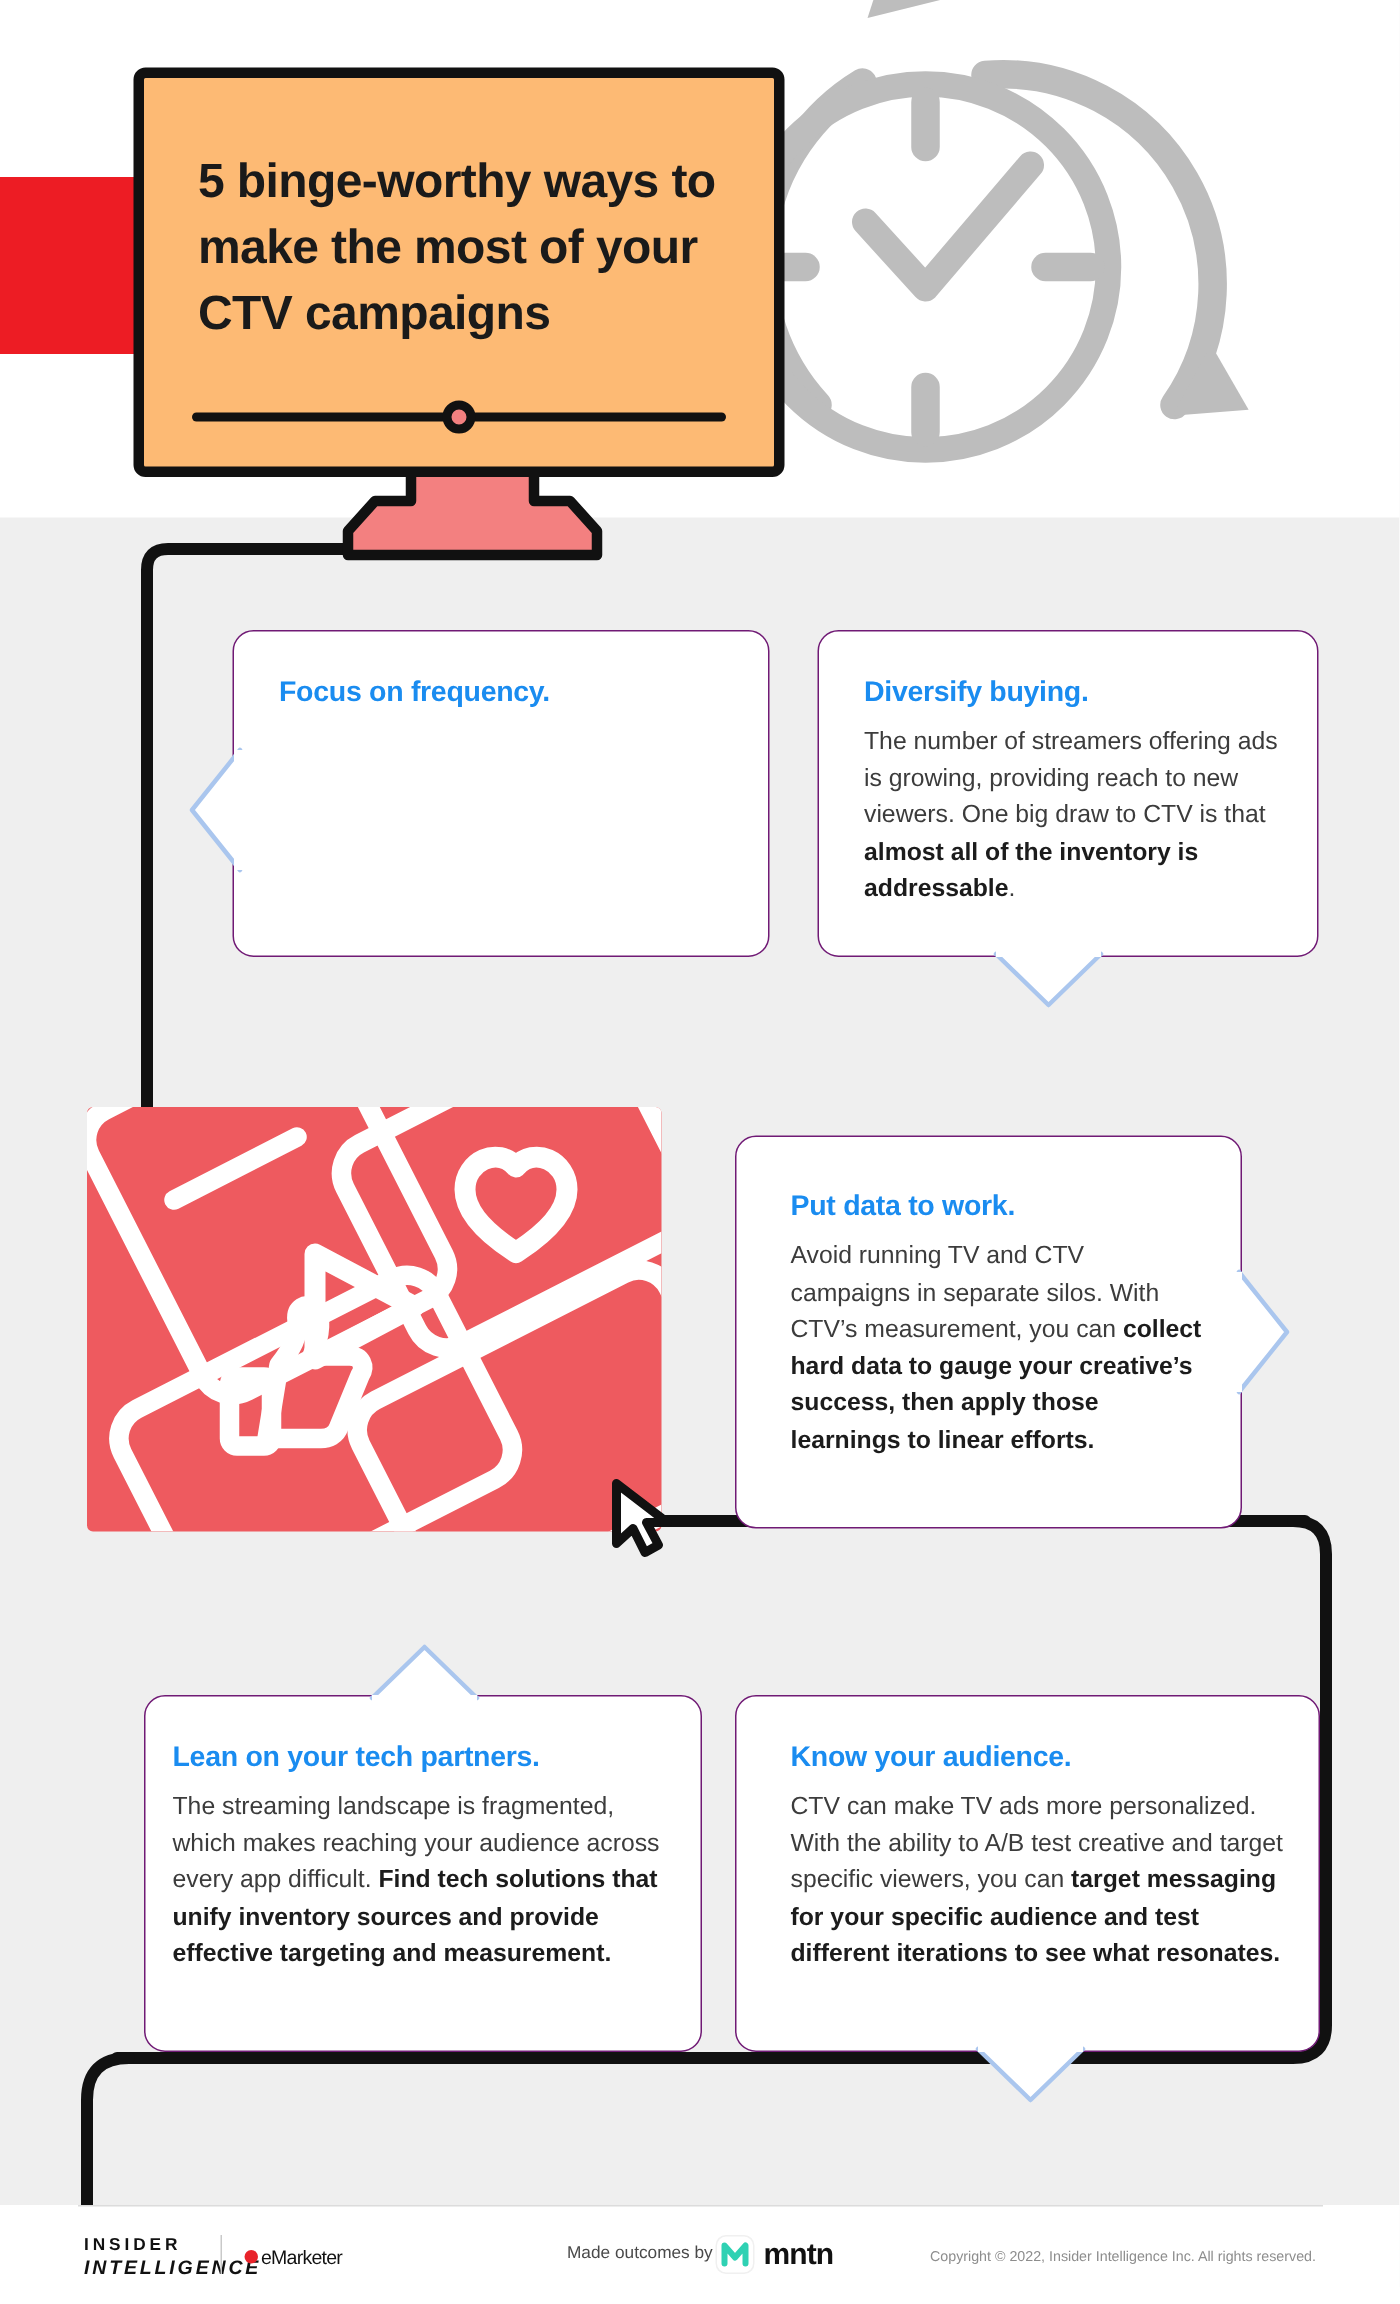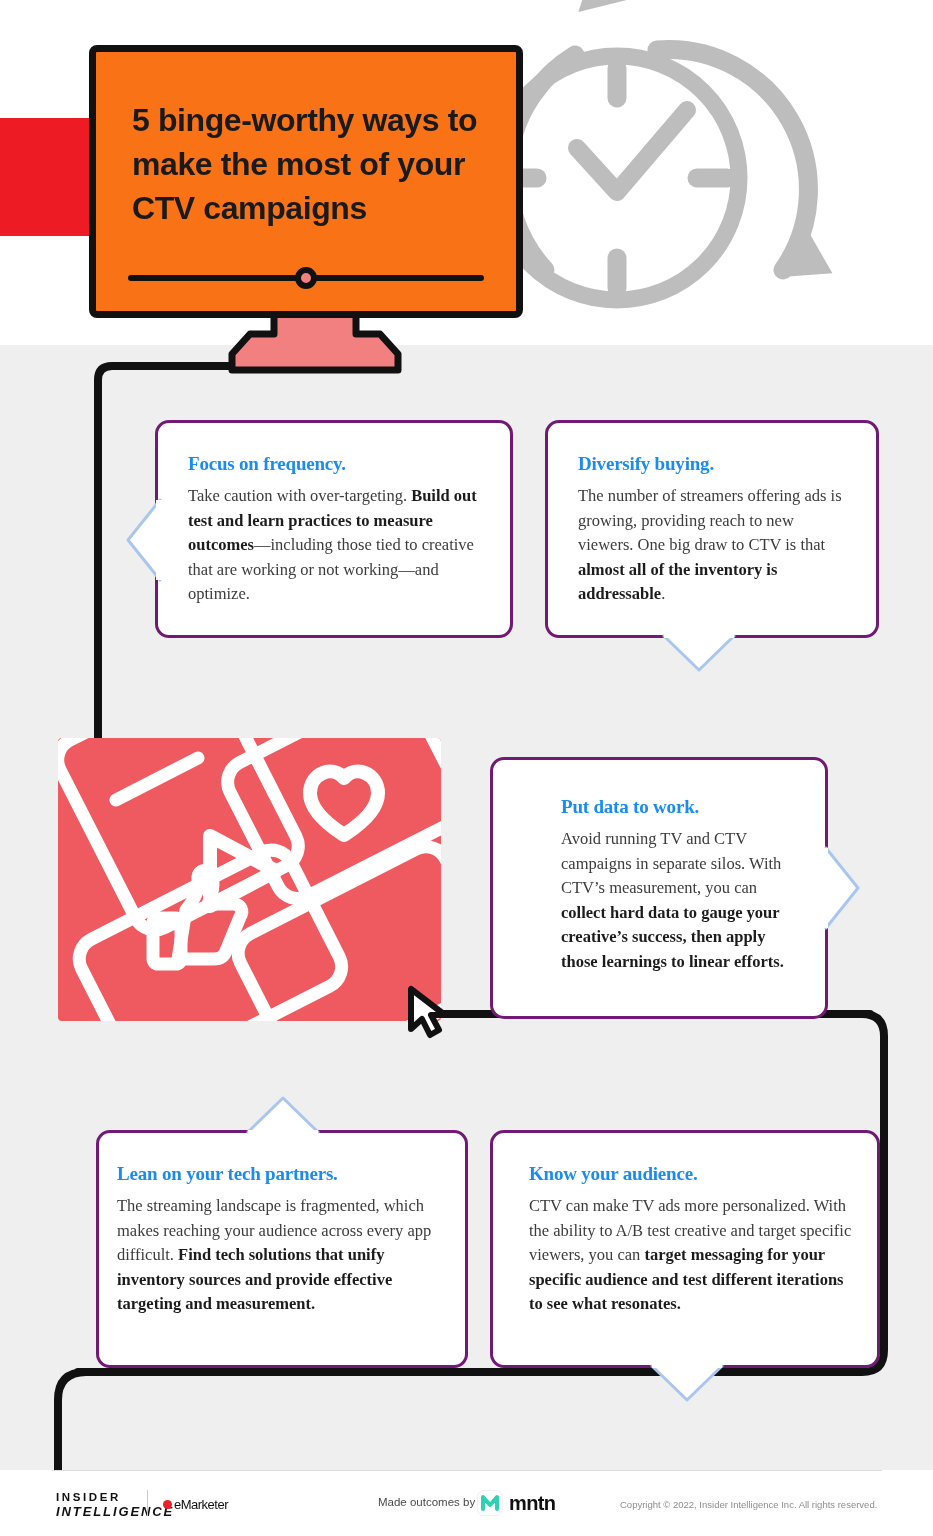--- a/index.html
+++ b/index.html
@@ -35,21 +35,21 @@
   
   .clock-wrap {
     position: absolute; left: 425px; top: -30px;
     width: 470px; height: 400px;
   }
 
   
   .tv {
     position: absolute; left: 89px; top: 45px;
     width: 434px; height: 273px;
-    background: #f97316;
+    background: #fdba74;
     border: 7px solid #111111;
     border-radius: 8px;
     z-index: 6;
   }
   .tv-title {
     position: absolute; left: 36px; top: 46px;
     width: 380px;
     font-size: 32px;
     font-weight: bold;
     line-height: 1.38;
@@ -80,24 +80,23 @@
   .path-svg {
     position: absolute; left: 0; top: 330px;
     width: 933px; height: 1140px;
     z-index: 1;
   }
 
   
   .card {
     position: absolute;
     background: #ffffff;
-    border: 3px solid #701a75;
+    border: 1px solid #701a75;
     border-radius: 14px;
     z-index: 4;
-    font-family: Liberation Serif, serif;
   }
   .card-head {
     color: #1a8cf0;
     font-weight: bold;
     font-size: 19px;
     margin-bottom: 9px;
     letter-spacing: -0.2px;
   }
   .card-body {
     color: #3c3c3c;
@@ -231,21 +230,20 @@
 
       <path d="M 862 684 Q 884 684 884 706 L 884 1020 Q 884 1042 862 1042 L 78 1042"></path>
 
       <path d="M 86 1042 Q 58 1042 58 1070 L 58 1092 L 58 1388 Q 58 1402 72 1402 L 890 1402"></path>
     </g>
   </svg>
 
   <div class="card" style="left:155px; top:420px; width:358px; height:218px;">
     <div class="card-inner">
       <div class="card-head">Focus on frequency.</div>
-      <div class="card-body">Take caution with over-targeting. <b>Build out test and learn practices to measure outcomes</b>—including those tied to creative that are working or not working—and optimize.</div>
     </div>
   </div>
   <div class="tail" style="left:122px; top:498px;">
     <svg width="40" height="84" viewBox="0 0 40 84">
       <path d="M 38 2 L 6 42 L 38 82" fill="#ffffff" stroke="#aac6ee" stroke-width="3" stroke-linejoin="round" stroke-linecap="round"></path>
       <rect x="34" y="2" width="8" height="80" fill="#ffffff"></rect>
     </svg>
   </div>
 
   <div class="card" style="left:545px; top:420px; width:334px; height:218px;">
@@ -289,21 +287,21 @@
       </g>
     </svg>
   </div>
 
   <div class="cursor">
     <svg width="48" height="56" viewBox="0 0 48 56">
       <path d="M 6 4 L 6 44 L 17 34 L 25 50 L 34 45 L 26 30 L 40 30 Z" fill="#ffffff" stroke="#111111" stroke-width="6" stroke-linejoin="round"></path>
     </svg>
   </div>
 
-  <div class="card" style="left:490px; top:757px; width:338px; height:262px;padding-left:32px;">
+  <div class="card" style="left:490px; top:757px; width:338px; height:262px;">
     <div class="card-inner" style="padding:36px 26px 24px 36px;">
       <div class="card-head">Put data to work.</div>
       <div class="card-body">Avoid running TV and CTV campaigns in separate silos. With CTV’s measurement, you can <b>collect hard data to gauge your creative’s success, then apply those learnings to linear efforts.</b></div>
     </div>
   </div>
   <div class="tail" style="left:824px; top:846px;">
     <svg width="40" height="84" viewBox="0 0 40 84">
       <path d="M 2 2 L 34 42 L 2 82" fill="#ffffff" stroke="#aac6ee" stroke-width="3" stroke-linejoin="round" stroke-linecap="round"></path>
       <rect x="-4" y="2" width="8" height="80" fill="#ffffff"></rect>
     </svg>

